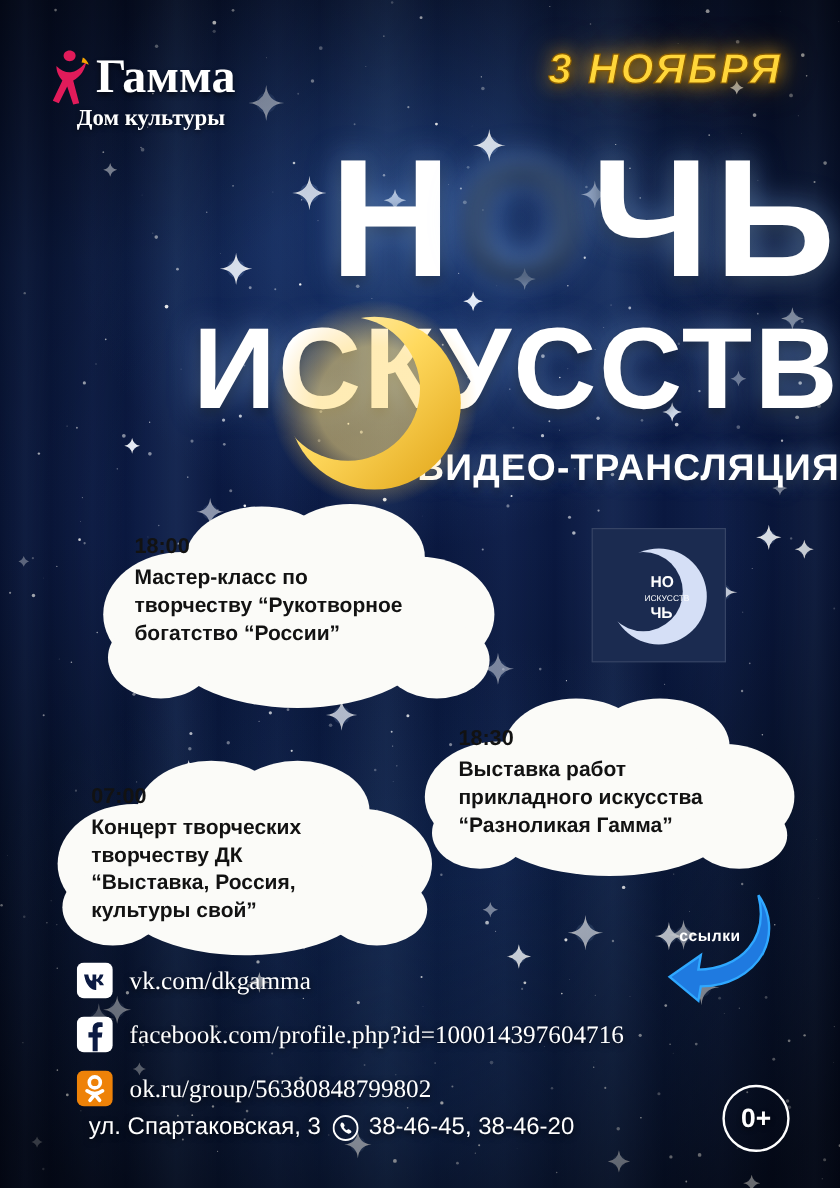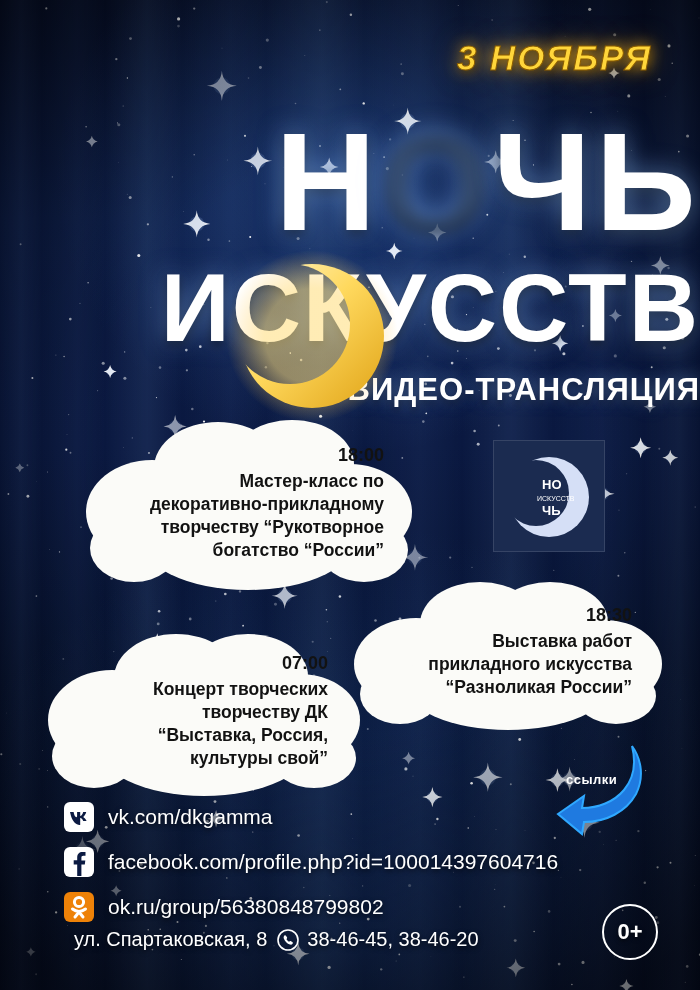--- a/index.html
+++ b/index.html
@@ -144,21 +144,21 @@
     letter-spacing: 1px;
     color: #ffffff;
     margin-top: 16px;
     text-shadow: 0 0 16px rgba(140,190,255,.5), 0 3px 7px rgba(0,0,0,.6);
   }
 
   
   .cloud {
     position: absolute;
     color: #111;
-    text-align: right;
+    text-align: left;
     font-weight: bold;
     z-index: 5;
   }
   .cloud .cloud-bg {
     position: absolute; inset: 0;
     z-index: 0;
   }
   .cloud .cloud-text {
     position: relative;
     z-index: 1;
@@ -204,21 +204,21 @@
     color: #ffffff;
     z-index: 5;
     letter-spacing: .5px;
   }
 
   
   .socials { position: absolute; left: 64px; top: 798px; z-index: 6; }
   .social-row { display: flex; align-items: center; height: 38px; margin-bottom: 7px; }
   .social-icon { width: 30px; height: 30px; flex: none; margin-right: 14px; }
   .social-text {
-    font-family: Liberation Sans, sans-serif;
+    font-family: Liberation Serif, serif;
     font-size: 21px;
     color: #ffffff;
     text-shadow: 0 2px 5px rgba(0,0,0,.7);
     white-space: nowrap;
   }
 
   
   .footer {
     position: absolute;
     left: 74px; top: 928px;
@@ -814,20 +814,31 @@
         <circle cx="649.9414681922644" cy="406.7348669352941" r="3.4" fill="#aaccff" opacity="0.18"></circle>
       </g>
       <g opacity="0.61">
         <path d="M91.84472137130797 135.74597441544756 Q92.84472137130797 140.55325116356835 97.65199811942875 141.55325116356835 Q92.84472137130797 142.55325116356835 91.84472137130797 147.36052791168913 Q90.84472137130797 142.55325116356835 86.03744462318718 141.55325116356835 Q90.84472137130797 140.55325116356835 91.84472137130797 135.74597441544756 Z" fill="#ffffff"></path>
         <circle cx="91.84472137130797" cy="141.55325116356835" r="3.2" fill="#aaccff" opacity="0.18"></circle>
       </g>
     </svg>
   <div class="rays"></div>
   <div class="vignette"></div>
 
+  <div class="logo">
+    <div class="logo-row">
+      <svg class="logo-mark" viewBox="0 0 40 52">
+        <path d="M20 4c3 0 5 2 5 4.5S23 13 20 13s-5-2-5-4.5S17 4 20 4z" fill="#e11b5a"></path>
+        <path d="M9 17c4 4 9 6 13 5 5-1 9-5 12-9-1 7-5 13-11 16l5 19-5 1-5-15-7 14-5-2 8-17c-3-3-5-7-5-12z" fill="#e11b5a"></path>
+        <path d="M31 10c2 1 4 3 5 6-2-1-4-2-6-2z" fill="#f4a300"></path>
+      </svg>
+      <div class="logo-word">Гамма</div>
+    </div>
+    <div class="logo-sub">Дом культуры</div>
+  </div>
 
   <div class="date">3 НОЯБРЯ</div>
 
   <div class="title-wrap">
     <div class="title-main">
       <span>Н</span><span class="gap">О</span><span>ЧЬ</span>
     </div>
     <svg class="moon" viewBox="0 0 180 180">
       <defs>
         <radialGradient id="glow" cx="50%" cy="50%" r="50%">
@@ -874,21 +885,20 @@
         <ellipse cx="214" cy="56" rx="62" ry="44"></ellipse>
         <ellipse cx="272" cy="104" rx="62" ry="48"></ellipse>
         <ellipse cx="170" cy="128" rx="110" ry="54"></ellipse>
         <ellipse cx="56" cy="140" rx="44" ry="34"></ellipse>
         <ellipse cx="286" cy="142" rx="44" ry="32"></ellipse>
       </g>
     </svg>
     <div class="cloud-text">
       <div class="cloud-time">18:00</div>
       <div>Мастер-класс по</div>
-      <div>декоративно-прикладному</div>
       <div>творчеству “Рукотворное</div>
       <div>богатство “России”</div>
     </div>
   </div>
 
   <div class="cloud" id="cloud2">
     <svg class="cloud-bg" viewBox="0 0 318 160" preserveAspectRatio="none">
       <g fill="#fbfbf8">
         <ellipse cx="68" cy="92" rx="62" ry="46"></ellipse>
         <ellipse cx="132" cy="52" rx="60" ry="42"></ellipse>
@@ -896,21 +906,21 @@
         <ellipse cx="256" cy="92" rx="58" ry="44"></ellipse>
         <ellipse cx="160" cy="112" rx="104" ry="46"></ellipse>
         <ellipse cx="52" cy="122" rx="40" ry="30"></ellipse>
         <ellipse cx="268" cy="124" rx="40" ry="28"></ellipse>
       </g>
     </svg>
     <div class="cloud-text">
       <div class="cloud-time">18:30</div>
       <div>Выставка работ</div>
       <div>прикладного искусства</div>
-      <div>“Разноликая России”</div>
+      <div>“Разноликая Гамма”</div>
     </div>
   </div>
 
   <div class="cloud" id="cloud3">
     <svg class="cloud-bg" viewBox="0 0 320 180" preserveAspectRatio="none">
       <g fill="#fbfbf8">
         <ellipse cx="70" cy="100" rx="64" ry="50"></ellipse>
         <ellipse cx="134" cy="58" rx="62" ry="44"></ellipse>
         <ellipse cx="206" cy="56" rx="60" ry="42"></ellipse>
         <ellipse cx="258" cy="100" rx="60" ry="46"></ellipse>
@@ -953,21 +963,21 @@
         <rect width="30" height="30" rx="6" fill="#ee8208"></rect>
         <circle cx="15" cy="10" r="4.6" fill="none" stroke="#fff" stroke-width="3"></circle>
         <path d="M8.5 17c3.9 3 9.1 3 13 0" fill="none" stroke="#fff" stroke-width="3" stroke-linecap="round"></path>
         <path d="M11 25l4-5 4 5" fill="none" stroke="#fff" stroke-width="3" stroke-linecap="round" stroke-linejoin="round"></path>
       </svg>
       <div class="social-text">ok.ru/group/56380848799802</div>
     </div>
   </div>
 
   <div class="footer">
-    <div class="footer-text">ул. Спартаковская, 8</div>
+    <div class="footer-text">ул. Спартаковская, 3</div>
     <svg class="phone-icon" viewBox="0 0 22 22">
       <circle cx="11" cy="11" r="10" fill="none" stroke="#ffffff" stroke-width="1.6"></circle>
       <path d="M7.4 6.6c.6-.4 1.3-.3 1.7.3l.9 1.3c.3.5.2 1.1-.2 1.5l-.4.4c.5 1.2 1.5 2.2 2.7 2.7l.4-.4c.4-.4 1-.5 1.5-.2l1.3.9c.6.4.7 1.1.3 1.7-.6.8-1.7 1.2-2.6.8-2.9-1.1-5.1-3.3-6.2-6.2-.4-.9 0-2 .6-2.8z" fill="#ffffff"></path>
     </svg>
     <div class="footer-text">38-46-45, 38-46-20</div>
   </div>
 
   <div class="age-badge">0+</div>
 </div>
 

